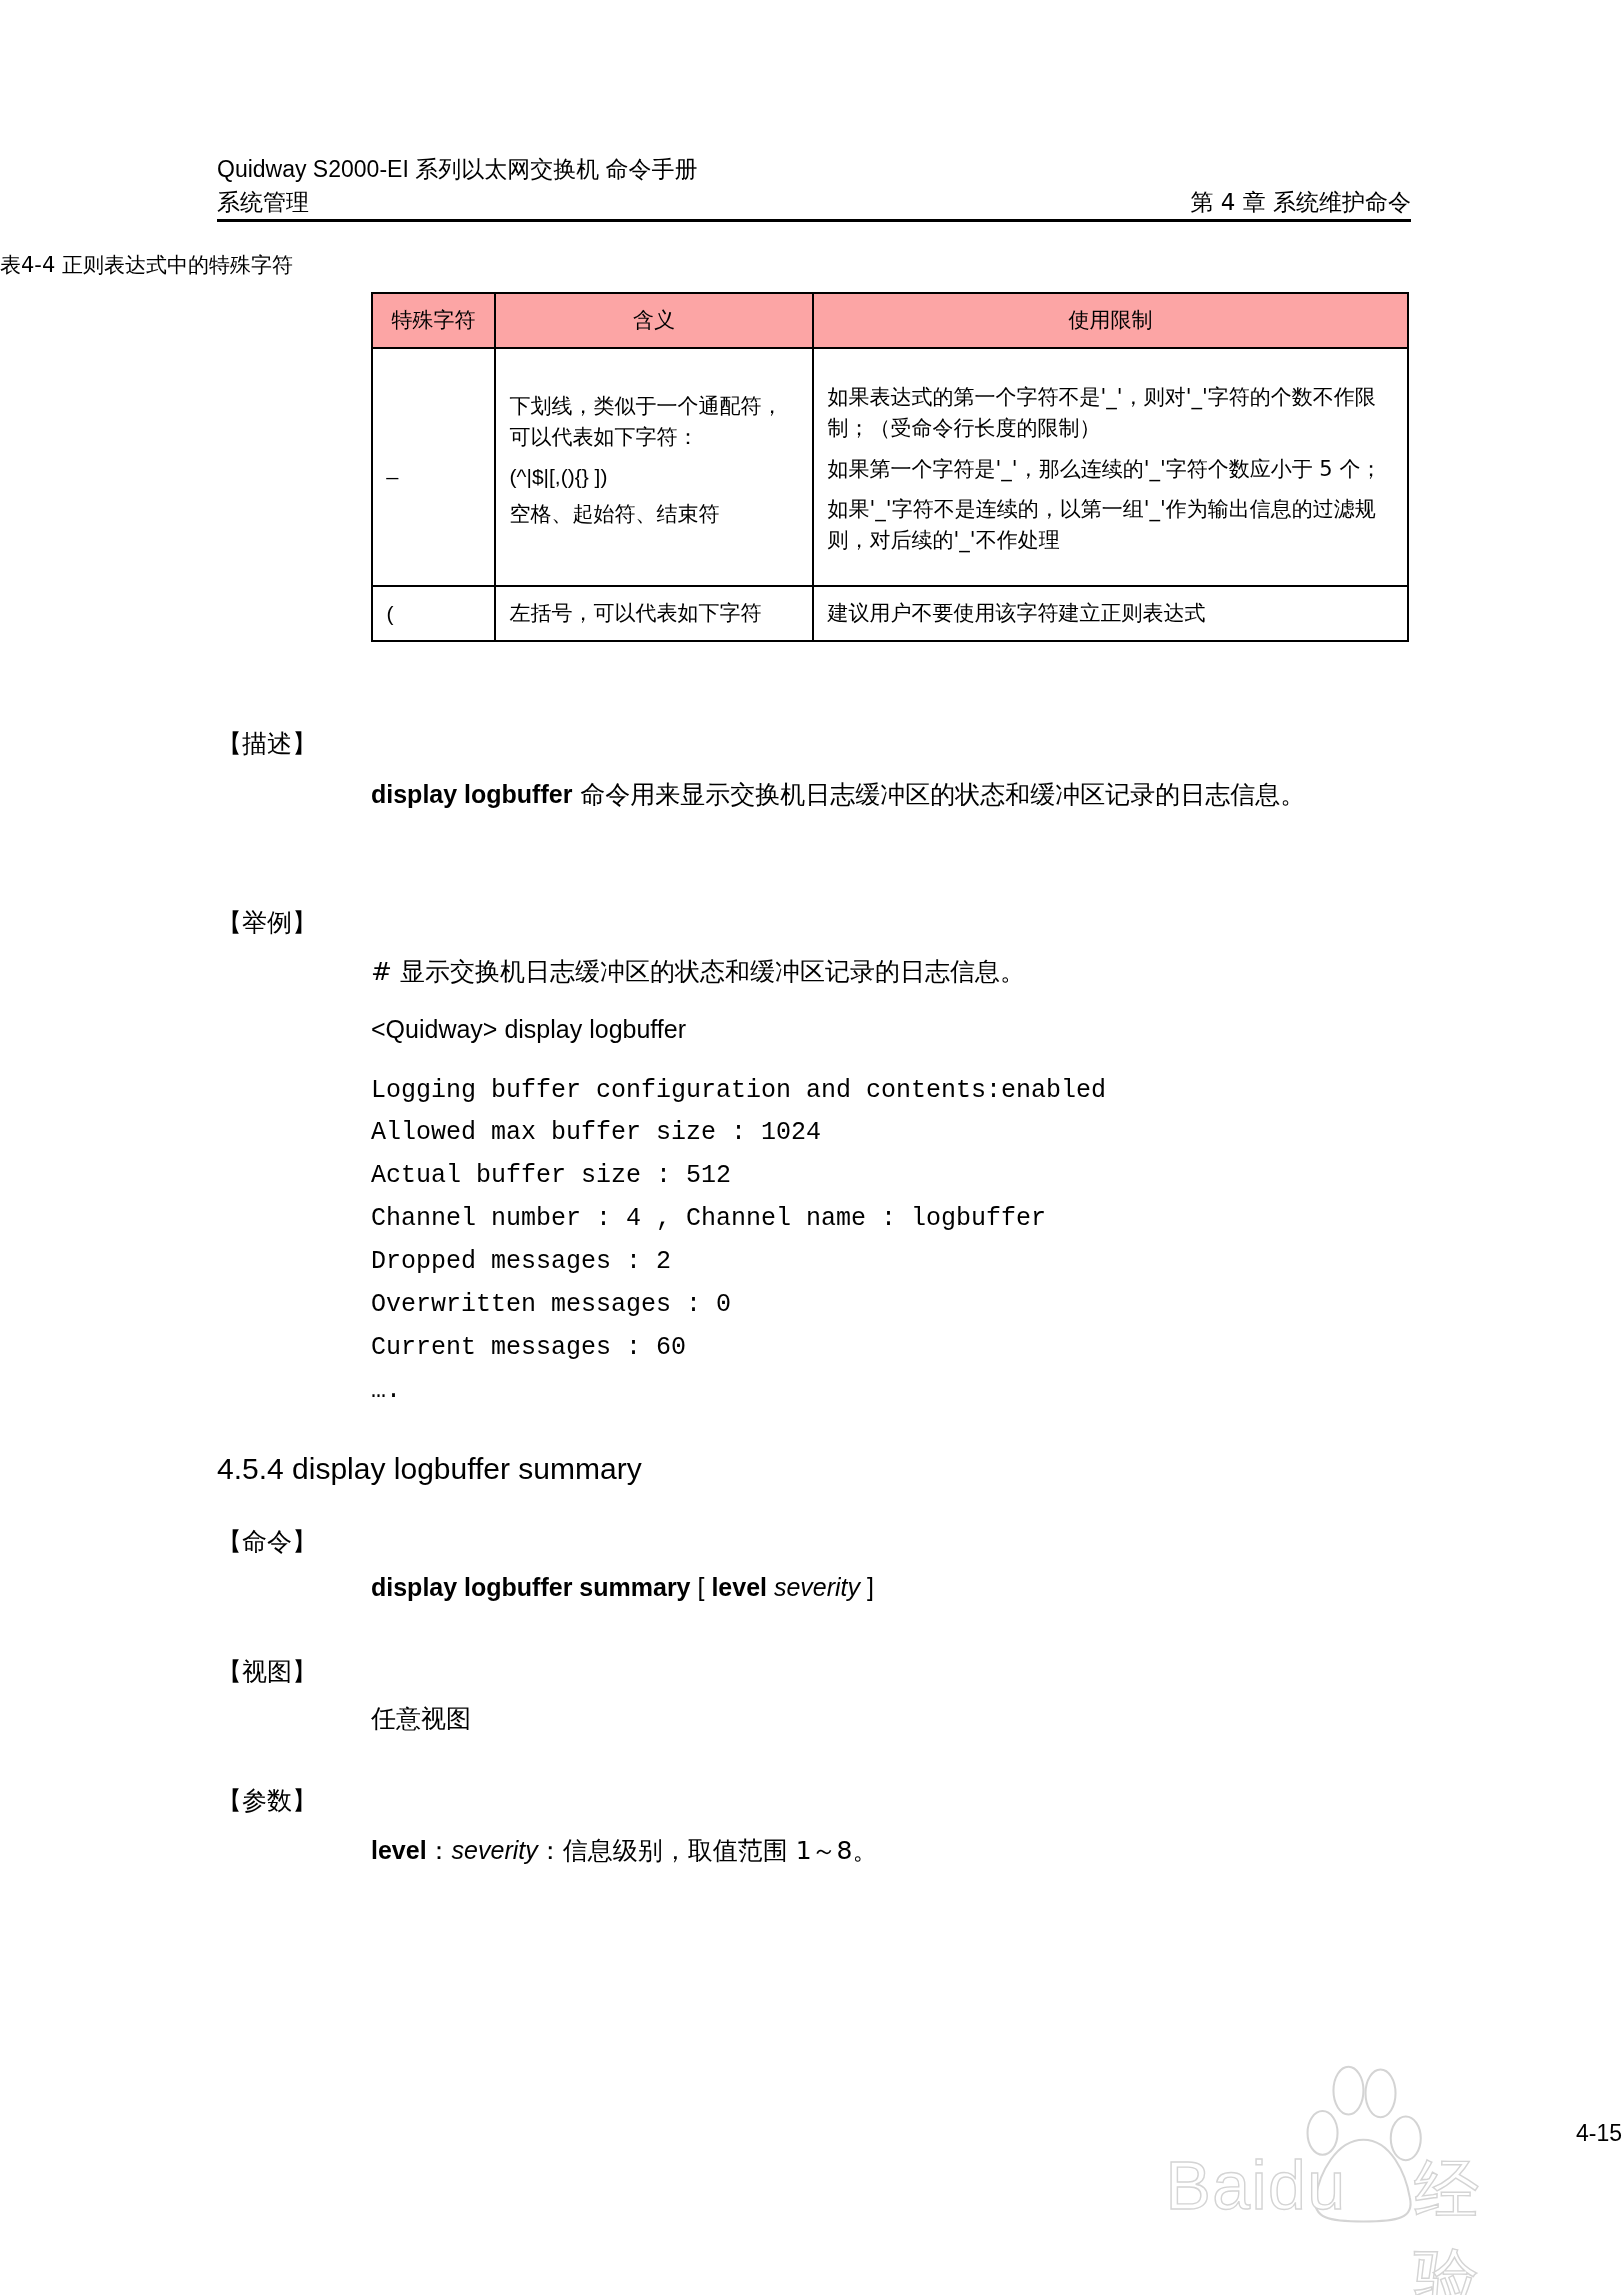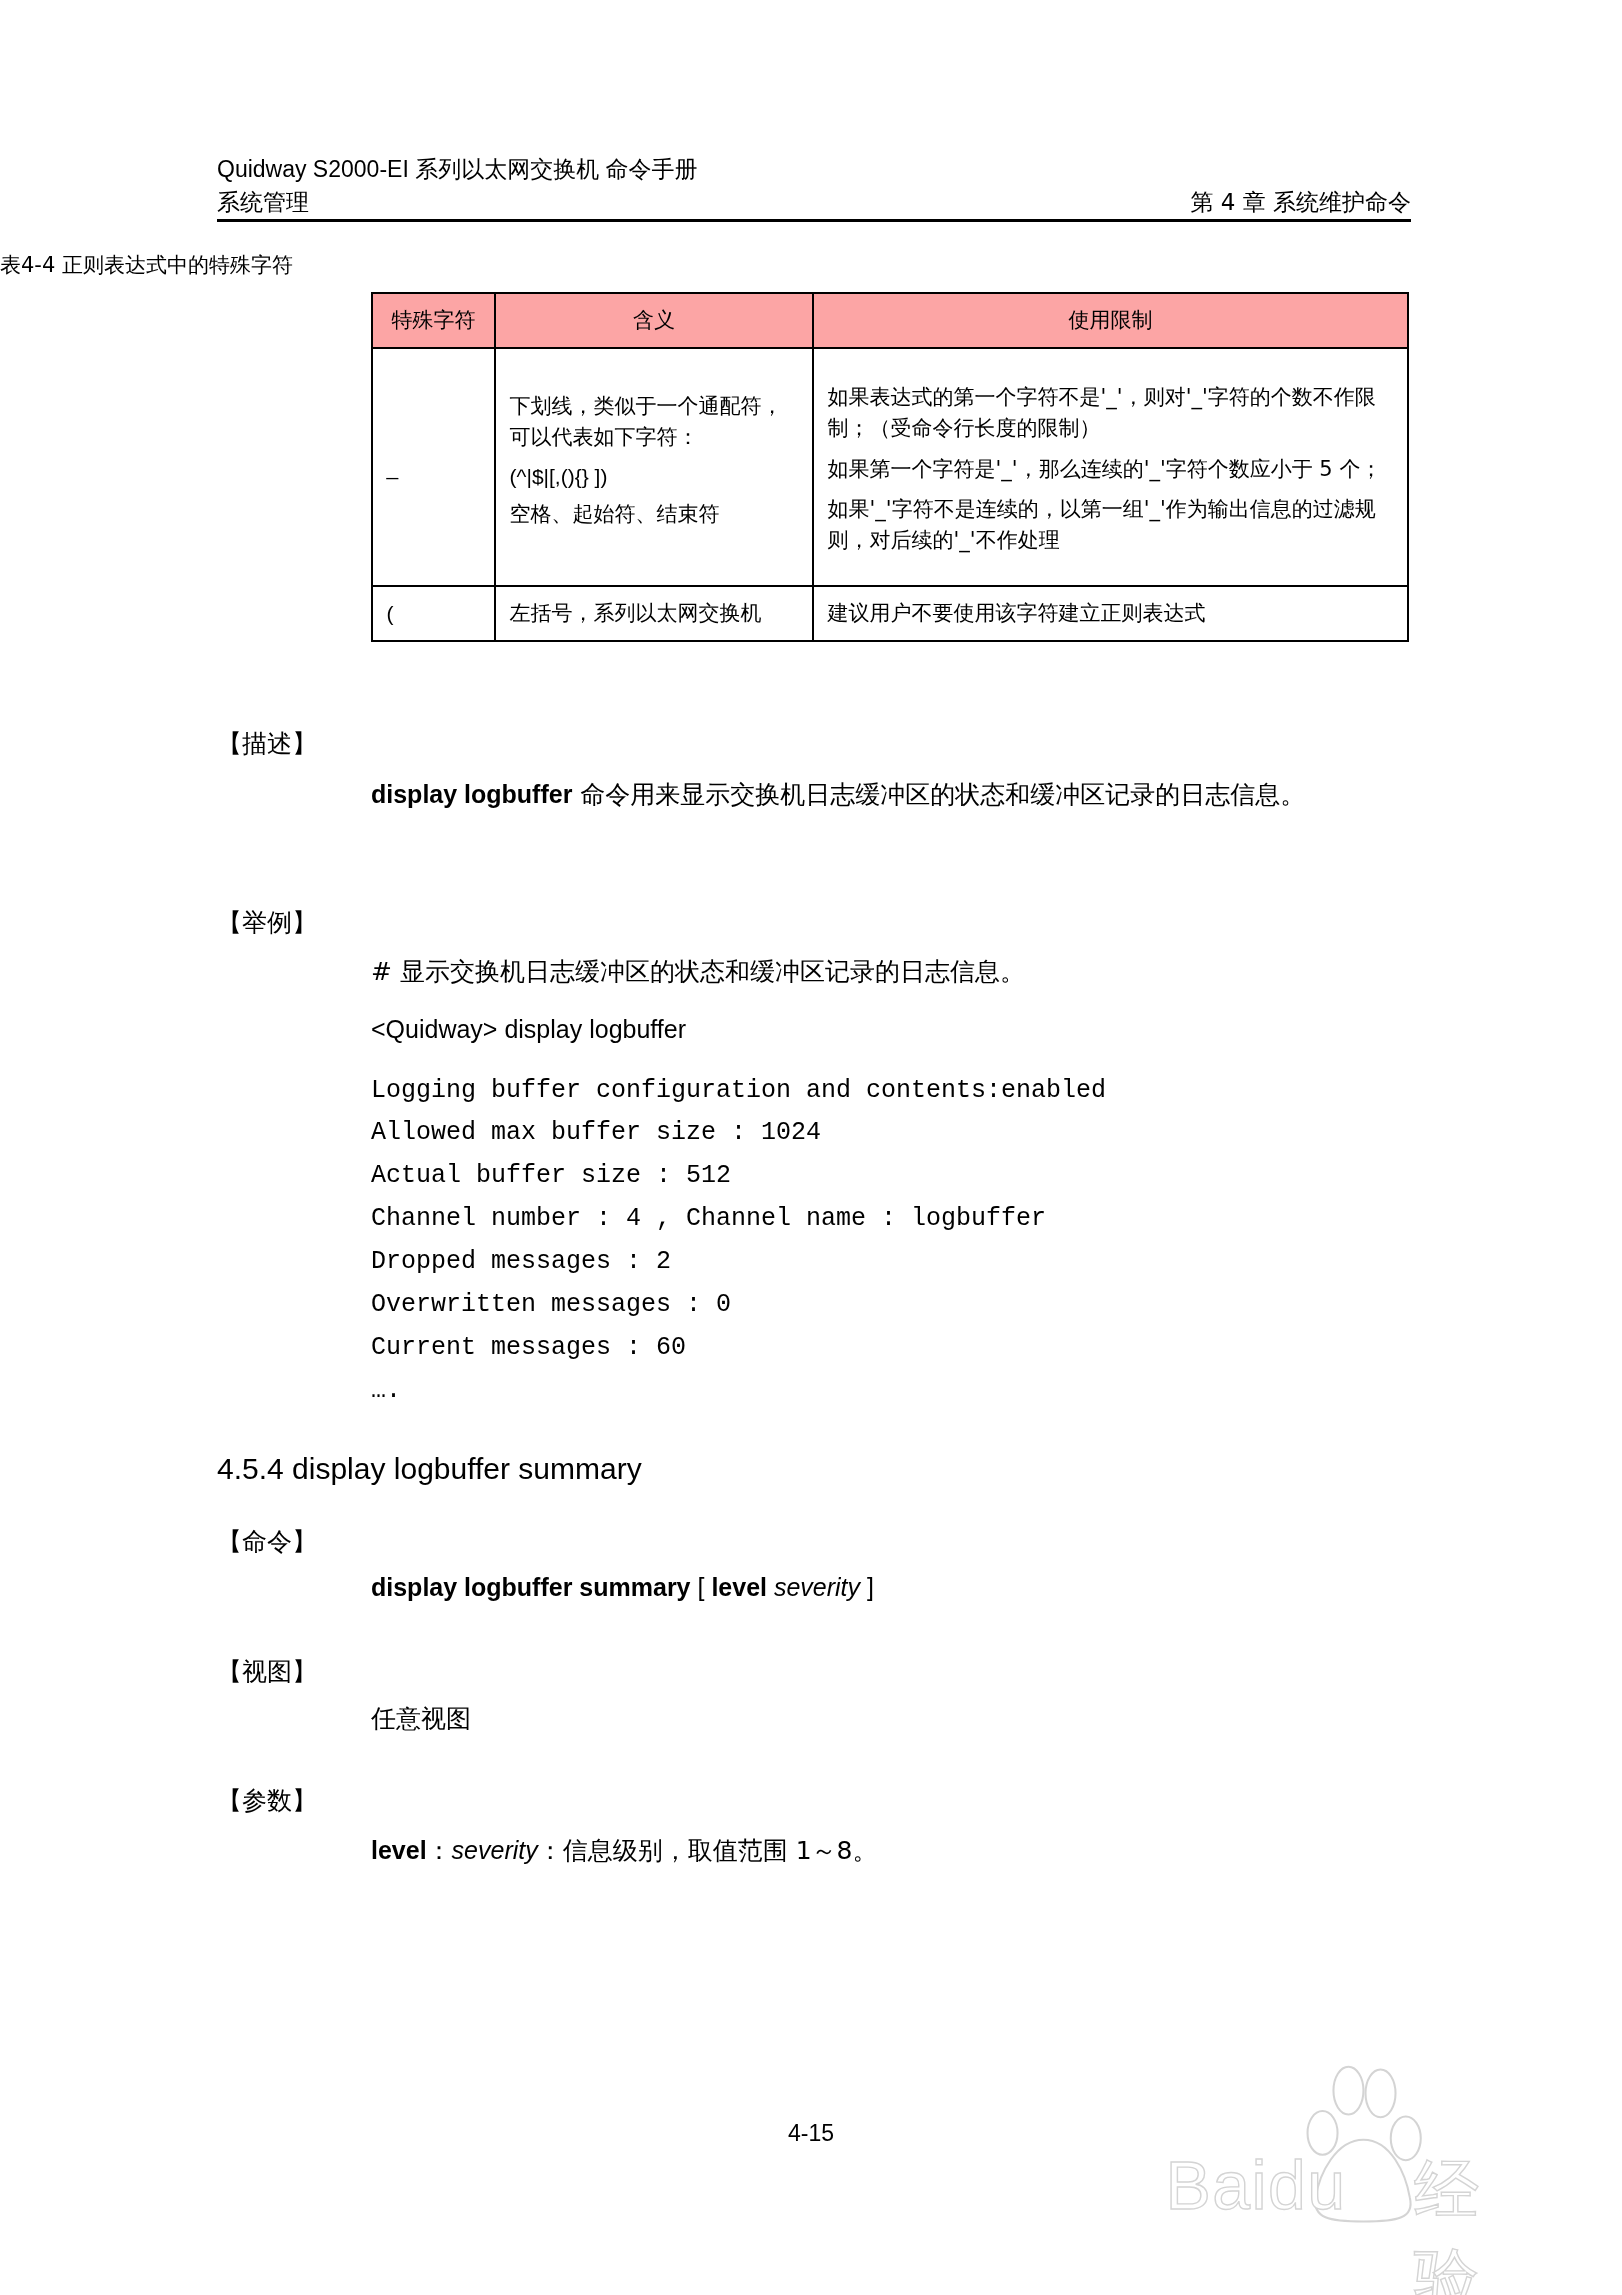--- a/index.html
+++ b/index.html
@@ -28,21 +28,21 @@
   .cell-para:last-child { margin-bottom: 0; }
   .cell-line { display: block; }
   .latin { font-family: "Liberation Sans", sans-serif; }
 
   .section-tag { font-size: 25px; left: 217px; }
   .body-text { font-size: 25px; left: 371px; width: 1043px; line-height: 48px; }
   .bold { font-weight: bold; font-family: "Liberation Sans", sans-serif; }
   .ital { font-style: italic; font-family: "Liberation Sans", sans-serif; }
   .mono { font-family: "Liberation Mono", "DejaVu Sans Mono", monospace; font-size: 25px; left: 371px; }
   .h3 { left: 217px; font-size: 30px; font-family: "Liberation Sans", sans-serif; }
-  .page-num { left: 0; width: 1622px; top: 2120px; text-align: center; font-size: 23px; font-family: "Liberation Sans", sans-serif; }
+  .page-num { left: 0; width: 1622px; top: 2120px; text-align: right; font-size: 23px; font-family: "Liberation Sans", sans-serif; }
 
   .watermark { left: 1152px; top: 2051px; width: 382px; height: 232px; color: #fff; }
   .wm-text { position: absolute; font-family: "Liberation Sans", sans-serif; font-weight: normal;
     color: #fff; -webkit-text-stroke: 1.4px #d4d4d4; }
 </style>
 </head>
 <body>
 
 <div class="abs hdr-title">Quidway S2000-EI 系列以太网交换机  命令手册</div>
 <div class="abs hdr-section">系统管理</div>
@@ -70,21 +70,21 @@
         </div>
       </td>
       <td>
         <div class="cell-para">如果表达式的第一个字符不是'_'，则对'_'字符的个数不作限制；（受命令行长度的限制）</div>
         <div class="cell-para">如果第一个字符是'_'，那么连续的'_'字符个数应小于 5 个；</div>
         <div class="cell-para">如果'_'字符不是连续的，以第一组'_'作为输出信息的过滤规则，对后续的'_'不作处理</div>
       </td>
     </tr>
     <tr class="row2">
       <td class="latin">(</td>
-      <td>左括号，系列以太网交换机</td>
+      <td>左括号，可以代表如下字符</td>
       <td>建议用户不要使用该字符建立正则表达式</td>
     </tr>
   </tbody>
 </table>
 
 <div class="abs section-tag" style="top:727px">【描述】</div>
 <div class="abs body-text" style="top:770px">
   <span class="bold">display  logbuffer</span><span> 命令用来显示交换机日志缓冲区的状态和缓冲区记录的日志信息。</span>
 </div>
 

